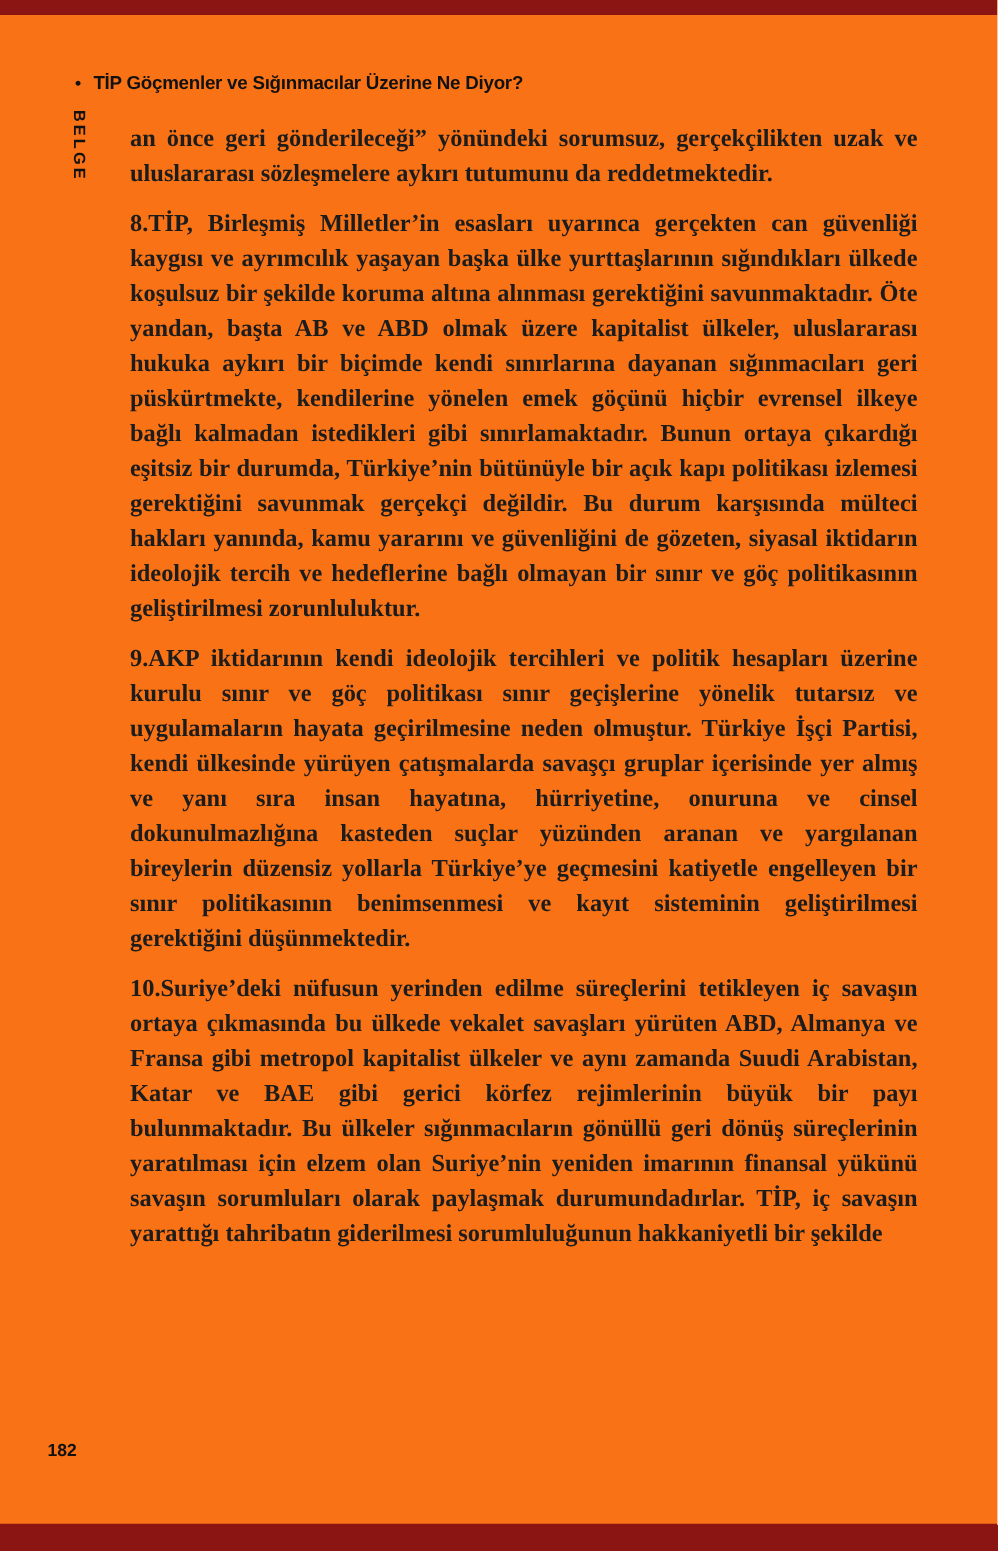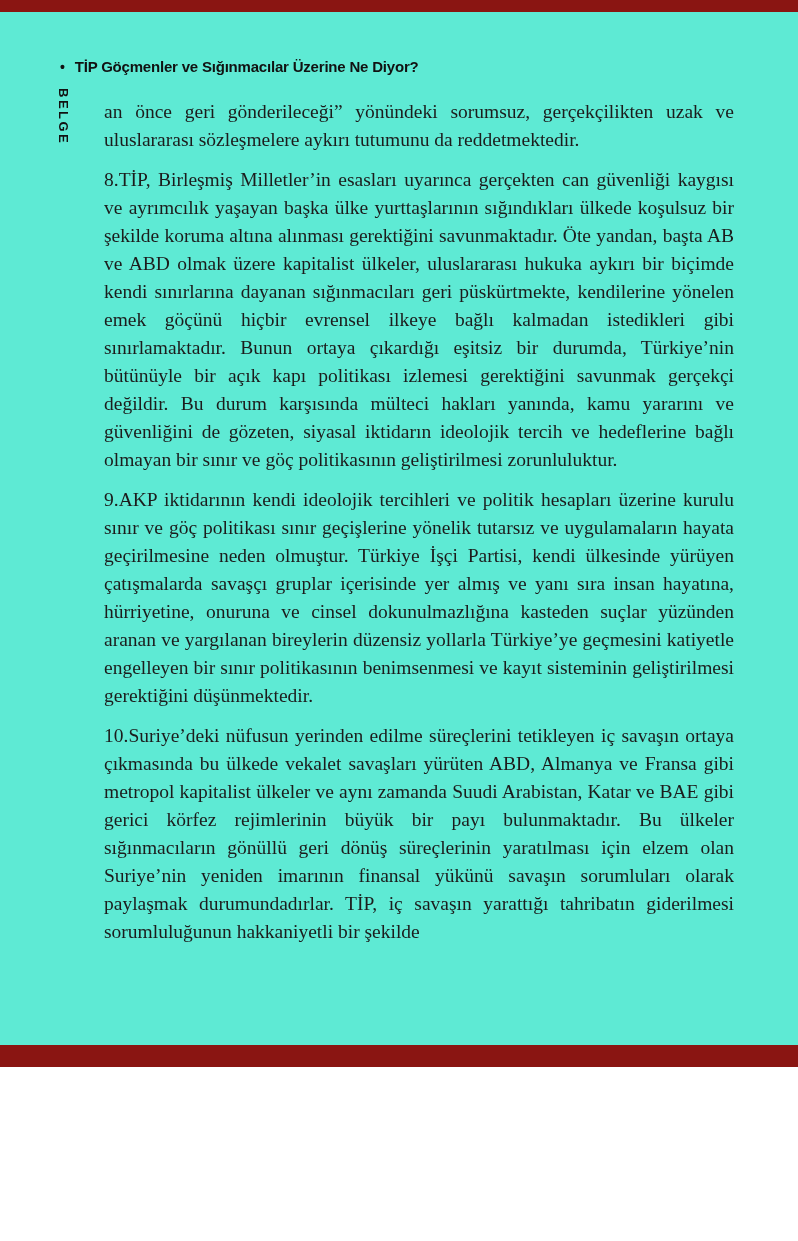--- a/index.html
+++ b/index.html
@@ -3,22 +3,22 @@
 <meta charset="utf-8">
 <style>
   html, body {
     margin: 0;
     padding: 0;
     background: #ffffff;
   }
   .page {
     position: relative;
     width: 798px;
-    height: 1067px;
-    background: #5eead4;
+    height: 1241px;
+    background: #f97316;
     overflow: hidden;
     font-family: "Liberation Serif", serif;
   }
   .accent-bar {
     position: absolute;
     left: 0;
     right: 0;
     background: var(--accent, #8a1512);
   }
   .accent-bar.top { top: 0; height: 12px; }
@@ -63,20 +63,21 @@
     font-family: "Liberation Serif", serif;
     font-size: 19.5px;
     line-height: 28px;
     color: #1c1c1c;
     text-align: justify;
     hyphens: auto;
     -webkit-hyphens: auto;
   }
   .body-text p {
     margin: 0 0 12px 0;
+    font-weight: bold;
   }
 
   .page-number {
     position: absolute;
     left: 38px;
     top: 1152px;
     font-family: "Liberation Sans", sans-serif;
     font-weight: bold;
     font-size: 14px;
     color: #111111;

